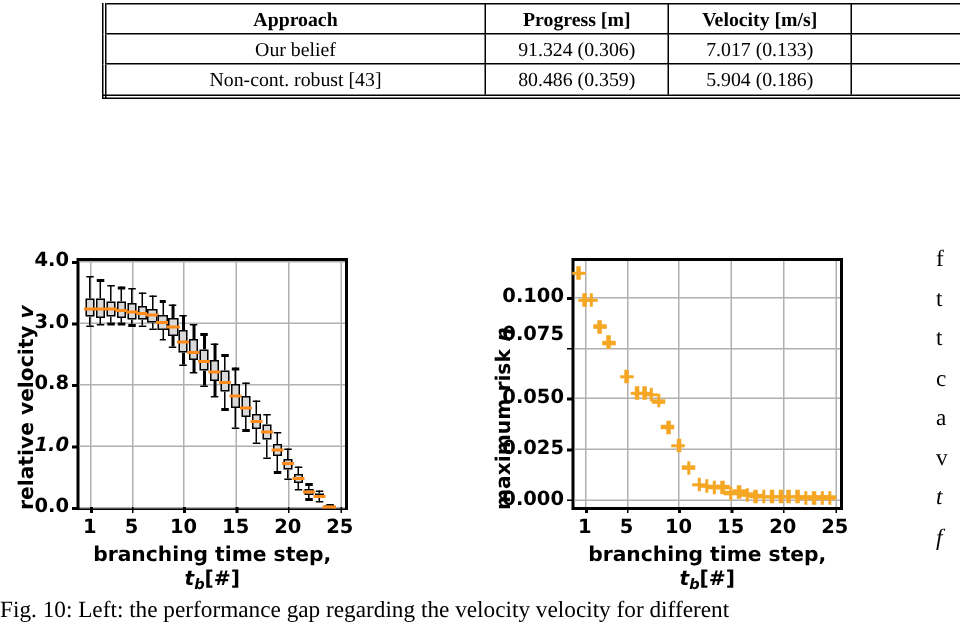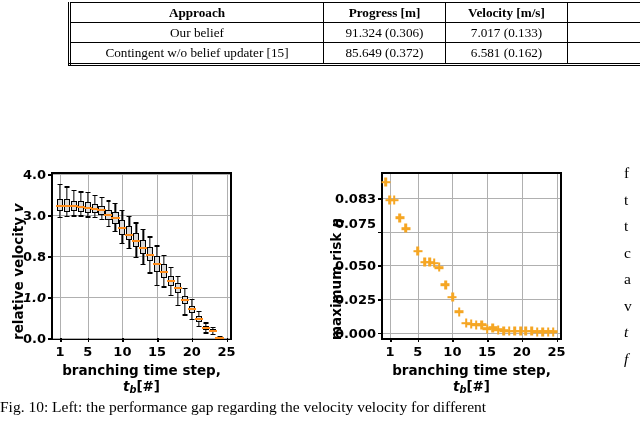--- a/index.html
+++ b/index.html
@@ -184,23 +184,23 @@
       </tr>
     </thead>
     <tbody id="table-body">
         <tr>
           <td>Our belief</td>
           <td>91.324 (0.306)</td>
           <td>7.017 (0.133)</td>
           <td></td>
         </tr>
         <tr>
-          <td>Contingent w/o belief updater [15]</td>
-          <td>85.649 (0.372)</td>
-          <td>6.581 (0.162)</td>
+          <td>Non-cont. robust [43]</td>
+          <td>80.486 (0.359)</td>
+          <td>5.904 (0.186)</td>
           <td></td>
         </tr>
       </tbody>
   </table>
 </div>
 
 <div id="figure">
 
   <div class="panel left">
     <div class="axis-title-y">relative velocity <span class="ital">v</span></div>
@@ -450,21 +450,21 @@
         <div class="gridline v" style="left: 173.529px;"></div>
         <div class="tick y" style="top: 158.623px;"></div>
         <div class="ytlabel" style="top: 158.623px;">0.000</div>
         <div class="tick y" style="top: 125.016px;"></div>
         <div class="ytlabel" style="top: 125.016px;">0.025</div>
         <div class="tick y" style="top: 91.4098px;"></div>
         <div class="ytlabel" style="top: 91.4098px;">0.050</div>
         <div class="tick y" style="top: 57.8033px;"></div>
         <div class="ytlabel" style="top: 49px;">0.075</div>
         <div class="tick y" style="top: 24.1967px;"></div>
-        <div class="ytlabel" style="top: 24.1967px;">0.083</div>
+        <div class="ytlabel" style="top: 24.1967px;">0.100</div>
         <div class="tick x" style="left: 6.94118px;"></div>
         <div class="xtlabel" style="left: 6.94118px;">1</div>
         <div class="tick x" style="left: 34.7059px;"></div>
         <div class="xtlabel" style="left: 34.7059px;">5</div>
         <div class="tick x" style="left: 69.4118px;"></div>
         <div class="xtlabel" style="left: 69.4118px;">10</div>
         <div class="tick x" style="left: 104.118px;"></div>
         <div class="xtlabel" style="left: 104.118px;">15</div>
         <div class="tick x" style="left: 138.824px;"></div>
         <div class="xtlabel" style="left: 138.824px;">20</div>

